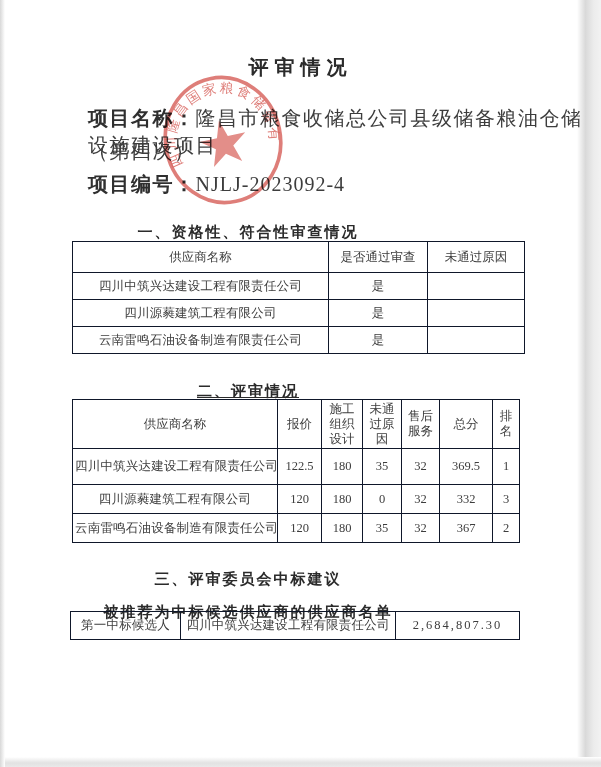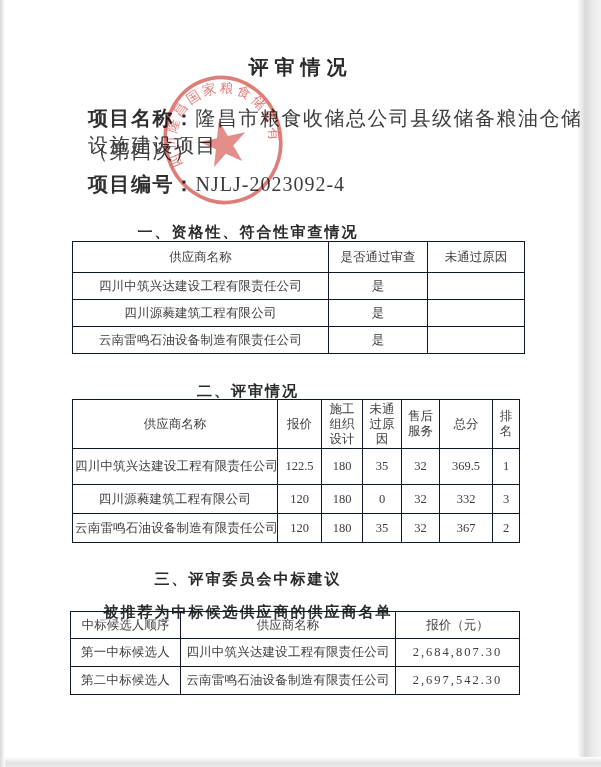--- a/index.html
+++ b/index.html
@@ -102,21 +102,21 @@
     <td></td>
   </tr>
   <tr style="height:27px;">
     <td class="nowrap">云南雷鸣石油设备制造有限责任公司</td>
     <td>是</td>
     <td></td>
   </tr>
 </tbody>
   </table>
 
-<div class="abs sec-heading" style="top:382px;">二、评审情况</div>
+<div class="abs sec-heading" style="top:382px;text-decoration:underline;">二、评审情况</div>
 <table class="abs" style="left:72px;top:399px;width:447px;">
   <colgroup>
     <col style="width:205px">
       <col style="width:44px">
       <col style="width:41px">
     <col style="width:39px">
       <col style="width:38px">
       <col style="width:53px">
       <col style="width:27px">
   </colgroup>
@@ -162,29 +162,19 @@
 
 <div class="abs sec-heading" style="top:570px;">三、评审委员会中标建议</div>
 <div class="abs sec-heading" style="top:603px;">被推荐为中标候选供应商的供应商名单</div>
 <table class="abs" style="left:70px;top:611px;width:449px;">
   <colgroup>
       <col style="width:110px">
       <col style="width:215px">
       <col style="width:124px">
     </colgroup>
   <tbody>
-      <tr style="height:27px;">
-    <td>中标候选人顺序</td>
-    <td>供应商名称</td>
-    <td>报价（元）</td>
-  </tr>
   <tr style="height:28px;">
     <td class="nowrap">第一中标候选人</td>
     <td class="nowrap">四川中筑兴达建设工程有限责任公司</td>
     <td class="price">2,684,807.30</td>
   </tr>
-  <tr style="height:28px;">
-    <td class="nowrap">第二中标候选人</td>
-    <td class="nowrap">云南雷鸣石油设备制造有限责任公司</td>
-    <td class="price">2,697,542.30</td>
-  </tr>
 </tbody>
   </table>
 
 </body></html>

